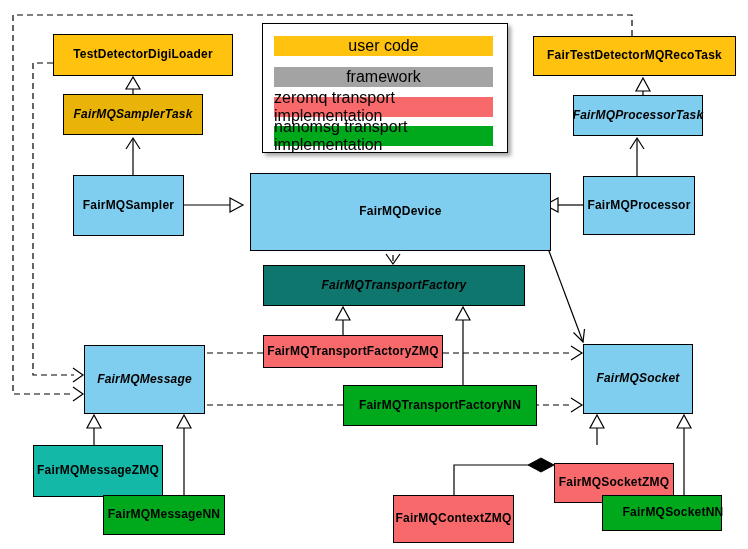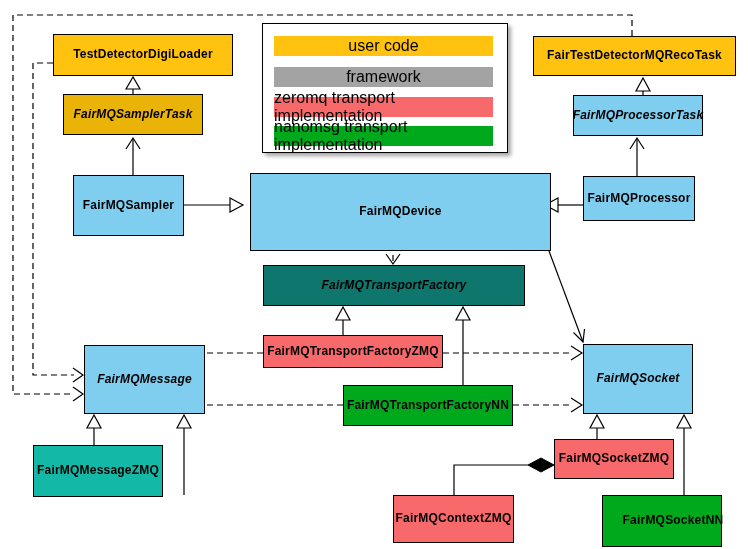--- a/index.html
+++ b/index.html
@@ -156,34 +156,35 @@
   <div class="node" style="left: 533px; top: 36px; width: 203px; height: 40px; background: rgb(255, 194, 14);">FairTestDetectorMQRecoTask</div>
 
   <div class="node abstract" style="left: 63px; top: 94px; width: 140px; height: 41px; background: #eab308;">FairMQSamplerTask</div>
 
   <div class="node abstract" style="left: 573px; top: 95px; width: 130px; height: 41px; background: rgb(127, 206, 240);">FairMQProcessorTask</div>
 
   <div class="node" style="left: 73px; top: 175px; width: 111px; height: 61px; background: rgb(127, 206, 240);">FairMQSampler</div>
 
   <div class="node" style="left: 227px; top: 173px; width: 301px; height: 78px; background: rgb(127, 206, 240); margin-left: 23px;">FairMQDevice</div>
 
-  <div class="node" style="left: 583px; top: 176px; width: 112px; height: 45px; background: rgb(127, 206, 240);">FairMQProcessor</div>
+  <div class="node" style="left: 583px; top: 176px; width: 112px; height: 59px; background: rgb(127, 206, 240);">FairMQProcessor</div>
 
   <div class="node abstract" style="left: 263px; top: 265px; width: 262px; height: 41px; background: #0f766e;">FairMQTransportFactory</div>
 
   <div class="node" style="left: 263px; top: 335px; width: 180px; height: 33px; background: rgb(248, 105, 107);">FairMQTransportFactoryZMQ</div>
 
-  <div class="node" style="left: 343px; top: 385px; width: 170px; height: 41px; background: rgb(0, 168, 27);">FairMQTransportFactoryNN</div>
+  <div class="node" style="left: 343px; top: 385px; width: 194px; height: 41px; background: rgb(0, 168, 27);">FairMQTransportFactoryNN</div>
 
   <div class="node abstract" style="left: 84px; top: 345px; width: 121px; height: 69px; background: rgb(127, 206, 240);">FairMQMessage</div>
 
   <div class="node abstract" style="left: 583px; top: 344px; width: 110px; height: 70px; background: rgb(127, 206, 240);">FairMQSocket</div>
 
   <div class="node" style="left: 33px; top: 445px; width: 130px; height: 52px; background: #14b8a6;">FairMQMessageZMQ</div>
 
+  <div class="node" style="left: 103px; top: 495px; width: 122px; height: 40px; background: rgb(0, 168, 27);">FairMQMessageNN</div>
 
-  <div class="node" style="left: 554px; top: 439px; width: 120px; height: 40px; background: rgb(248, 105, 107); text-align: center;">FairMQSocketZMQ</div>
+  <div class="node" style="left: 554px; top: 463px; width: 120px; height: 40px; background: rgb(248, 105, 107); text-align: center;">FairMQSocketZMQ</div>
 
   <div class="node" style="left: 393px; top: 495px; width: 121px; height: 48px; background: rgb(248, 105, 107);">FairMQContextZMQ</div>
 
-  <div class="node" style="left: 602px; top: 495px; width: 120px; height: 52px; background: rgb(0, 168, 27); padding-left: 22px;">FairMQSocketNN</div>
+  <div class="node" style="left: 602px; top: 495px; width: 120px; height: 36px; background: rgb(0, 168, 27); padding-left: 22px;">FairMQSocketNN</div>
 
 </div>
 
 </body></html>

